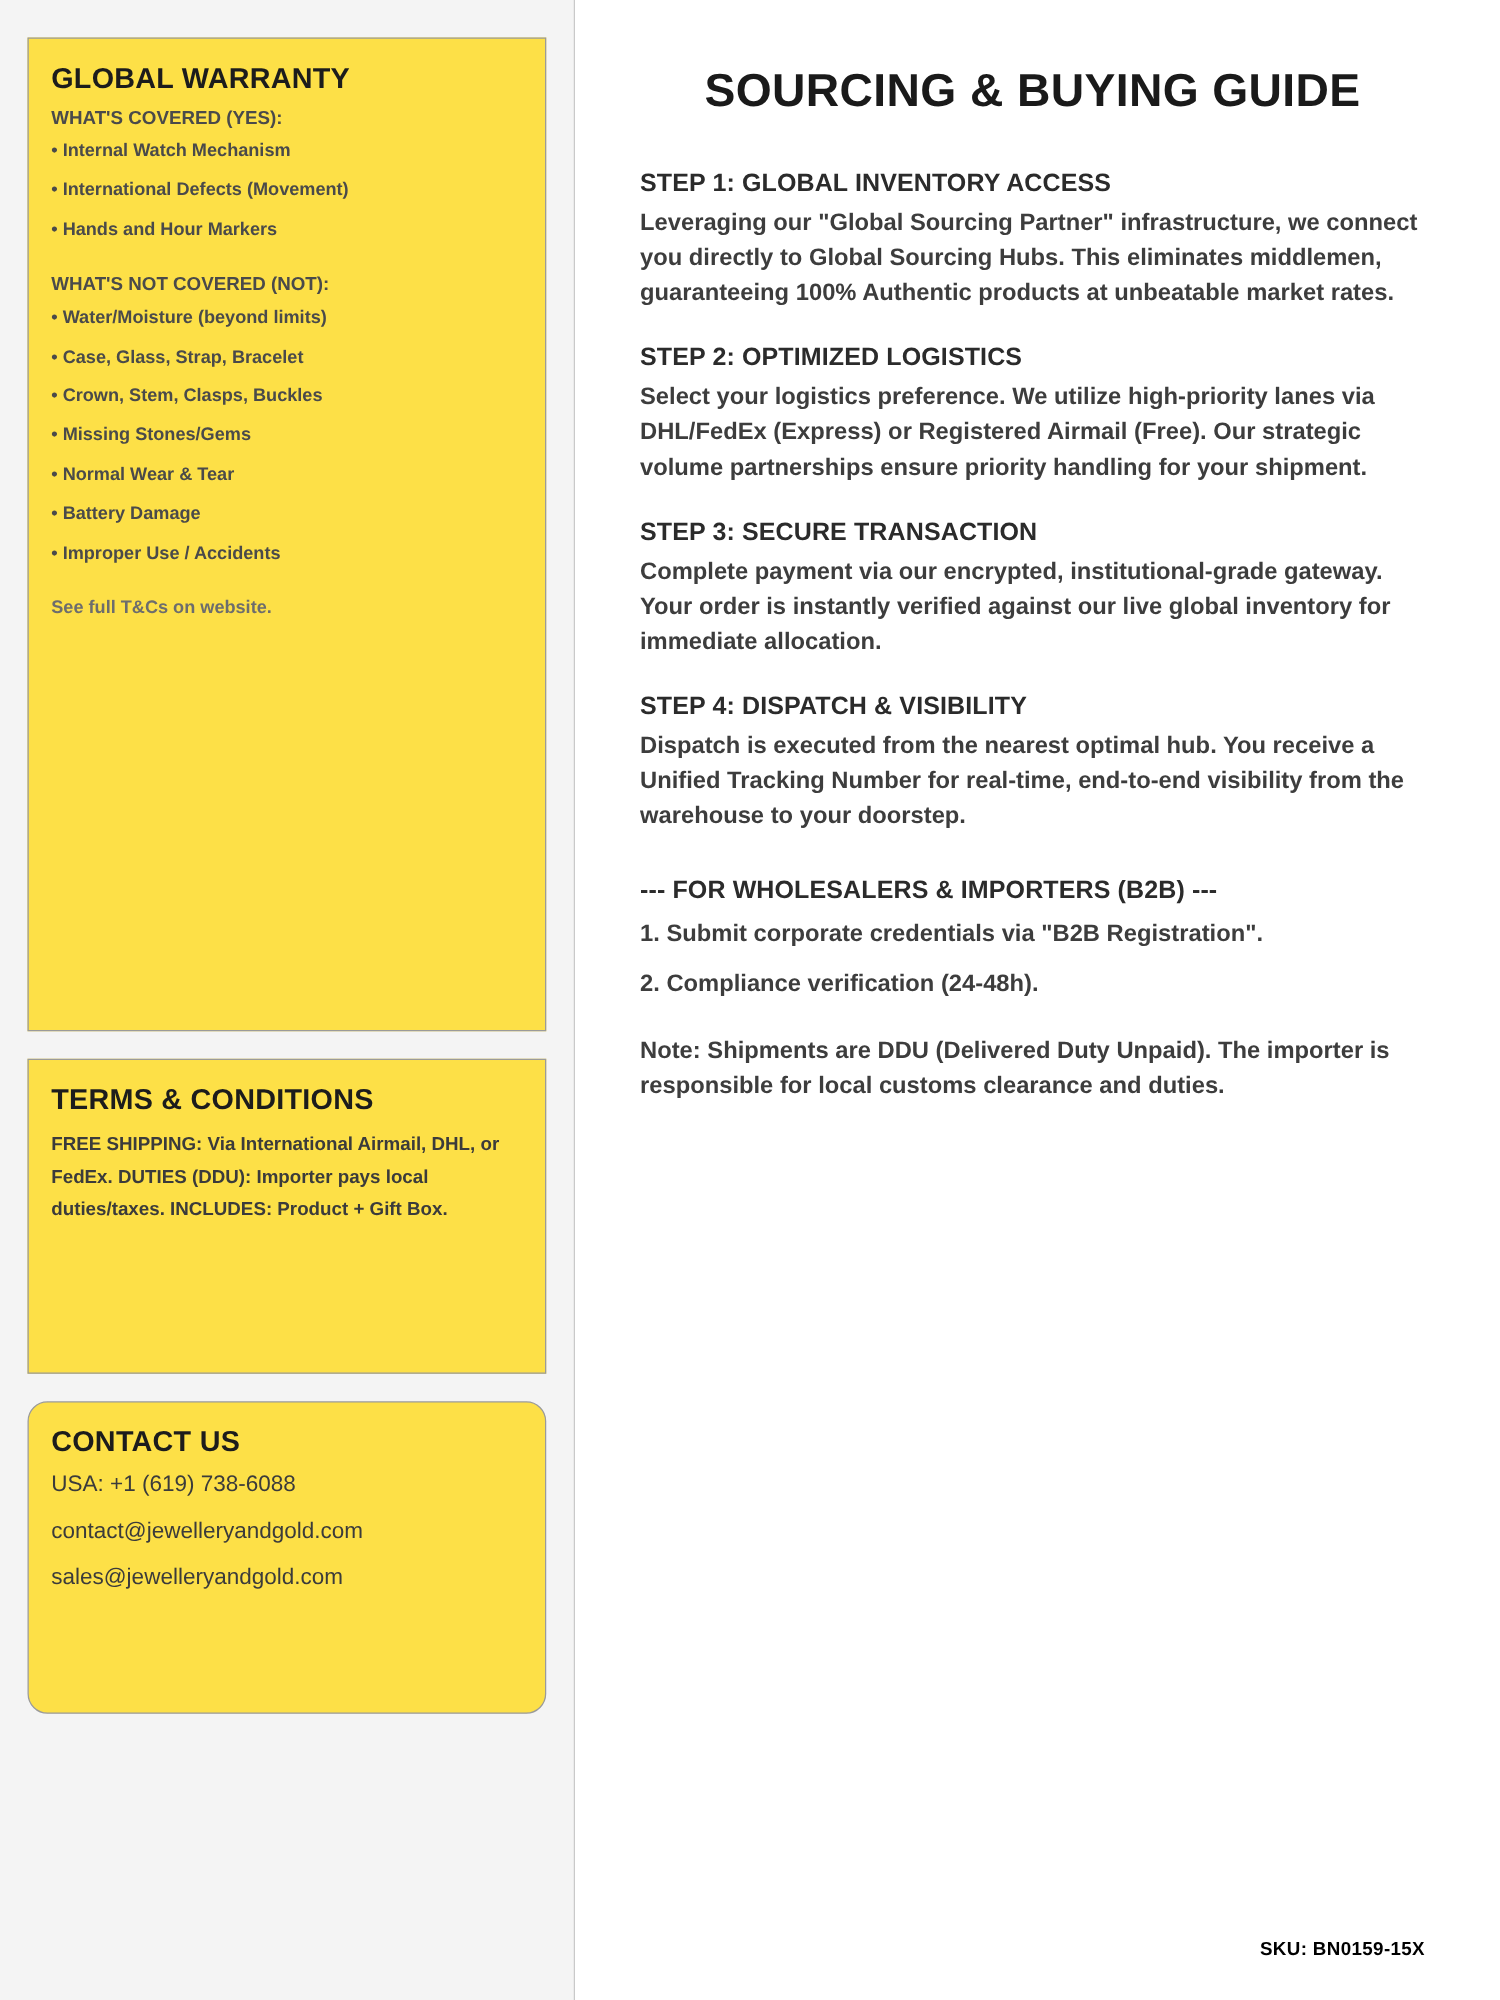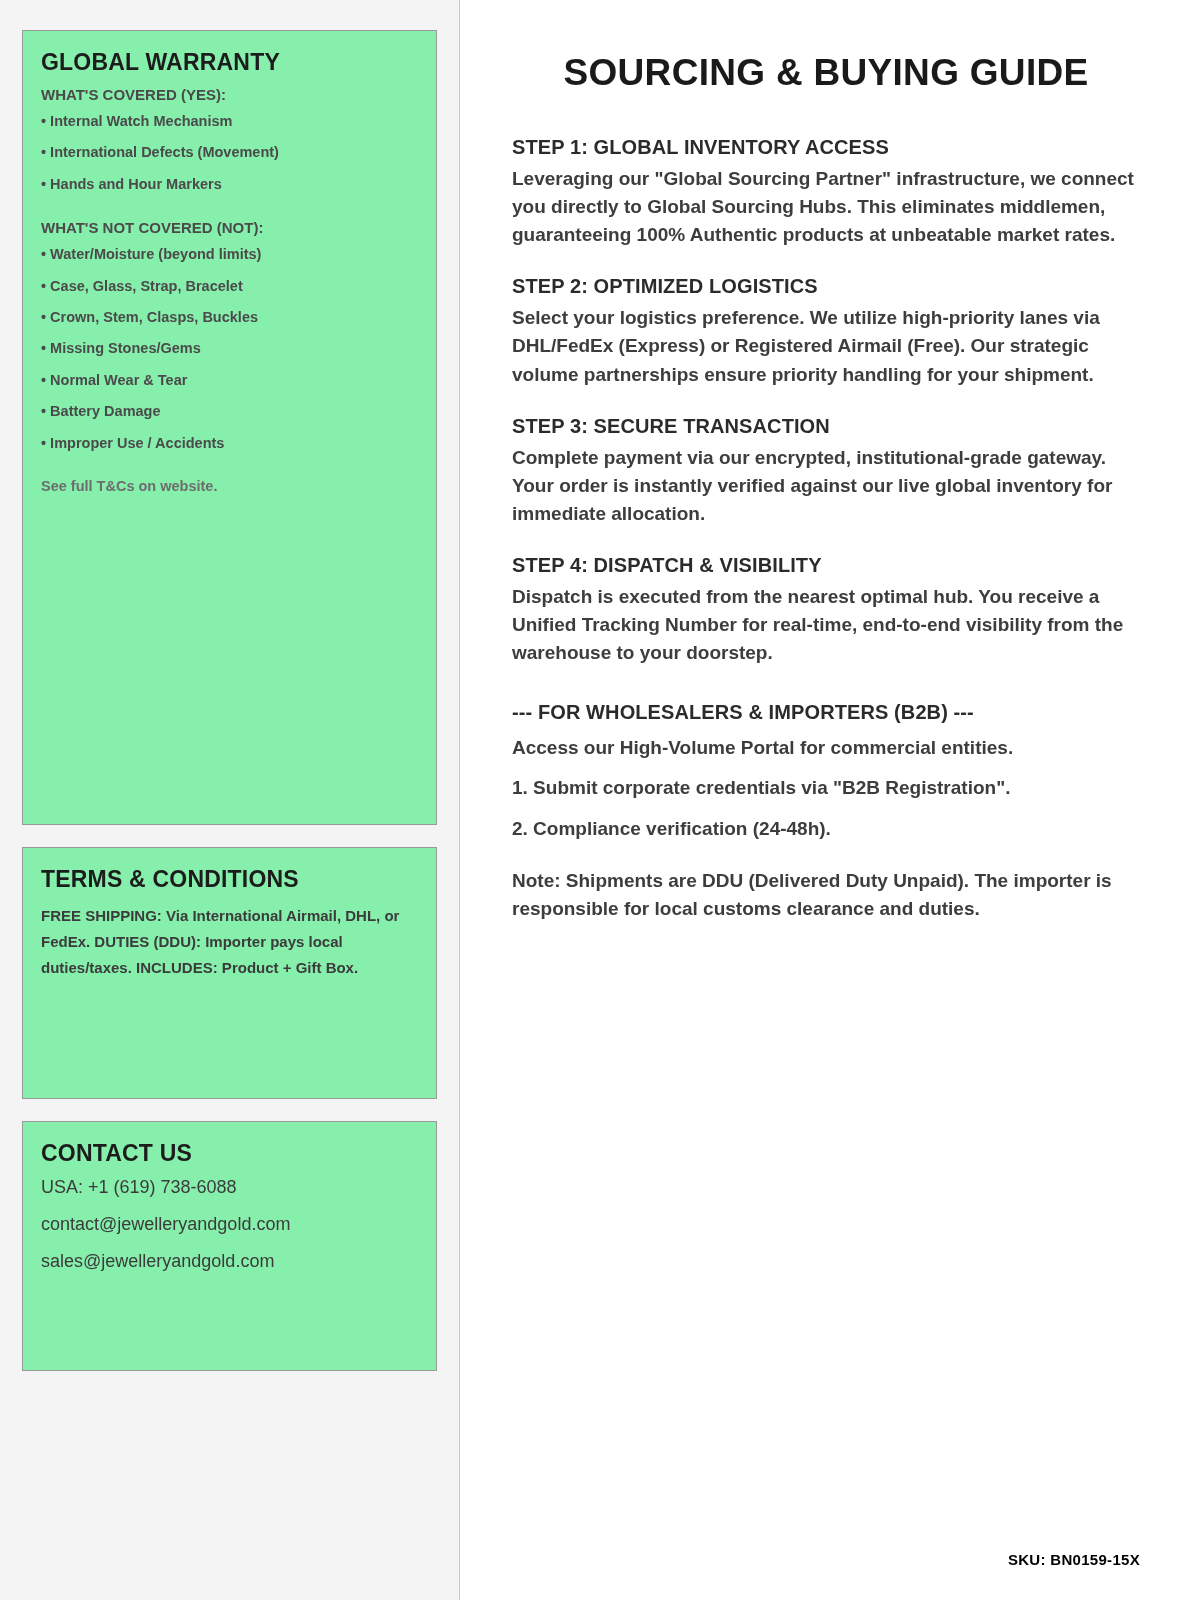--- a/index.html
+++ b/index.html
@@ -26,26 +26,26 @@
     width: 460px;
     background: #f4f4f4;
     border-right: 1px solid #c9c9c9;
     padding: 30px 22px 20px 22px;
     display: flex;
     flex-direction: column;
     gap: 22px;
   }
   .panel {
     border: 1px solid #9a9a9a;
-    background: #86efac;
+    background: #fde047;
     padding: 18px 18px 20px 18px;
   }
   .panel-warranty { height: 795px; }
   .panel-terms { height: 252px; }
-  .panel-contact { height: 250px; }
+  .panel-contact { height: 250px; border-radius: 16px; }
 
   .panel-title {
     font-size: 23px;
     font-weight: bold;
     letter-spacing: 0.2px;
     color: #1c1c1c;
     margin: 0 0 10px 0;
   }
   .sub-head {
     font-size: 15px;
@@ -201,21 +201,20 @@
       <h3 class="step-title">STEP 3: SECURE TRANSACTION</h3>
       <p class="step-body">Complete payment via our encrypted, institutional-grade gateway. Your order is instantly verified against our live global inventory for immediate allocation.</p>
     </div>
 
     <div class="step">
       <h3 class="step-title">STEP 4: DISPATCH &amp; VISIBILITY</h3>
       <p class="step-body">Dispatch is executed from the nearest optimal hub. You receive a Unified Tracking Number for real-time, end-to-end visibility from the warehouse to your doorstep.</p>
     </div>
 
     <h3 class="b2b-title">--- FOR WHOLESALERS &amp; IMPORTERS (B2B) ---</h3>
-    <p class="b2b-line">Access our High-Volume Portal for commercial entities.</p>
     <p class="b2b-line">1. Submit corporate credentials via "B2B Registration".</p>
     <p class="b2b-line">2. Compliance verification (24-48h).</p>
     <p class="b2b-note">Note: Shipments are DDU (Delivered Duty Unpaid). The importer is responsible for local customs clearance and duties.</p>
 
     <div class="sku">SKU: BN0159-15X</div>
   </div>
 
 </div>
 
 </body></html>

